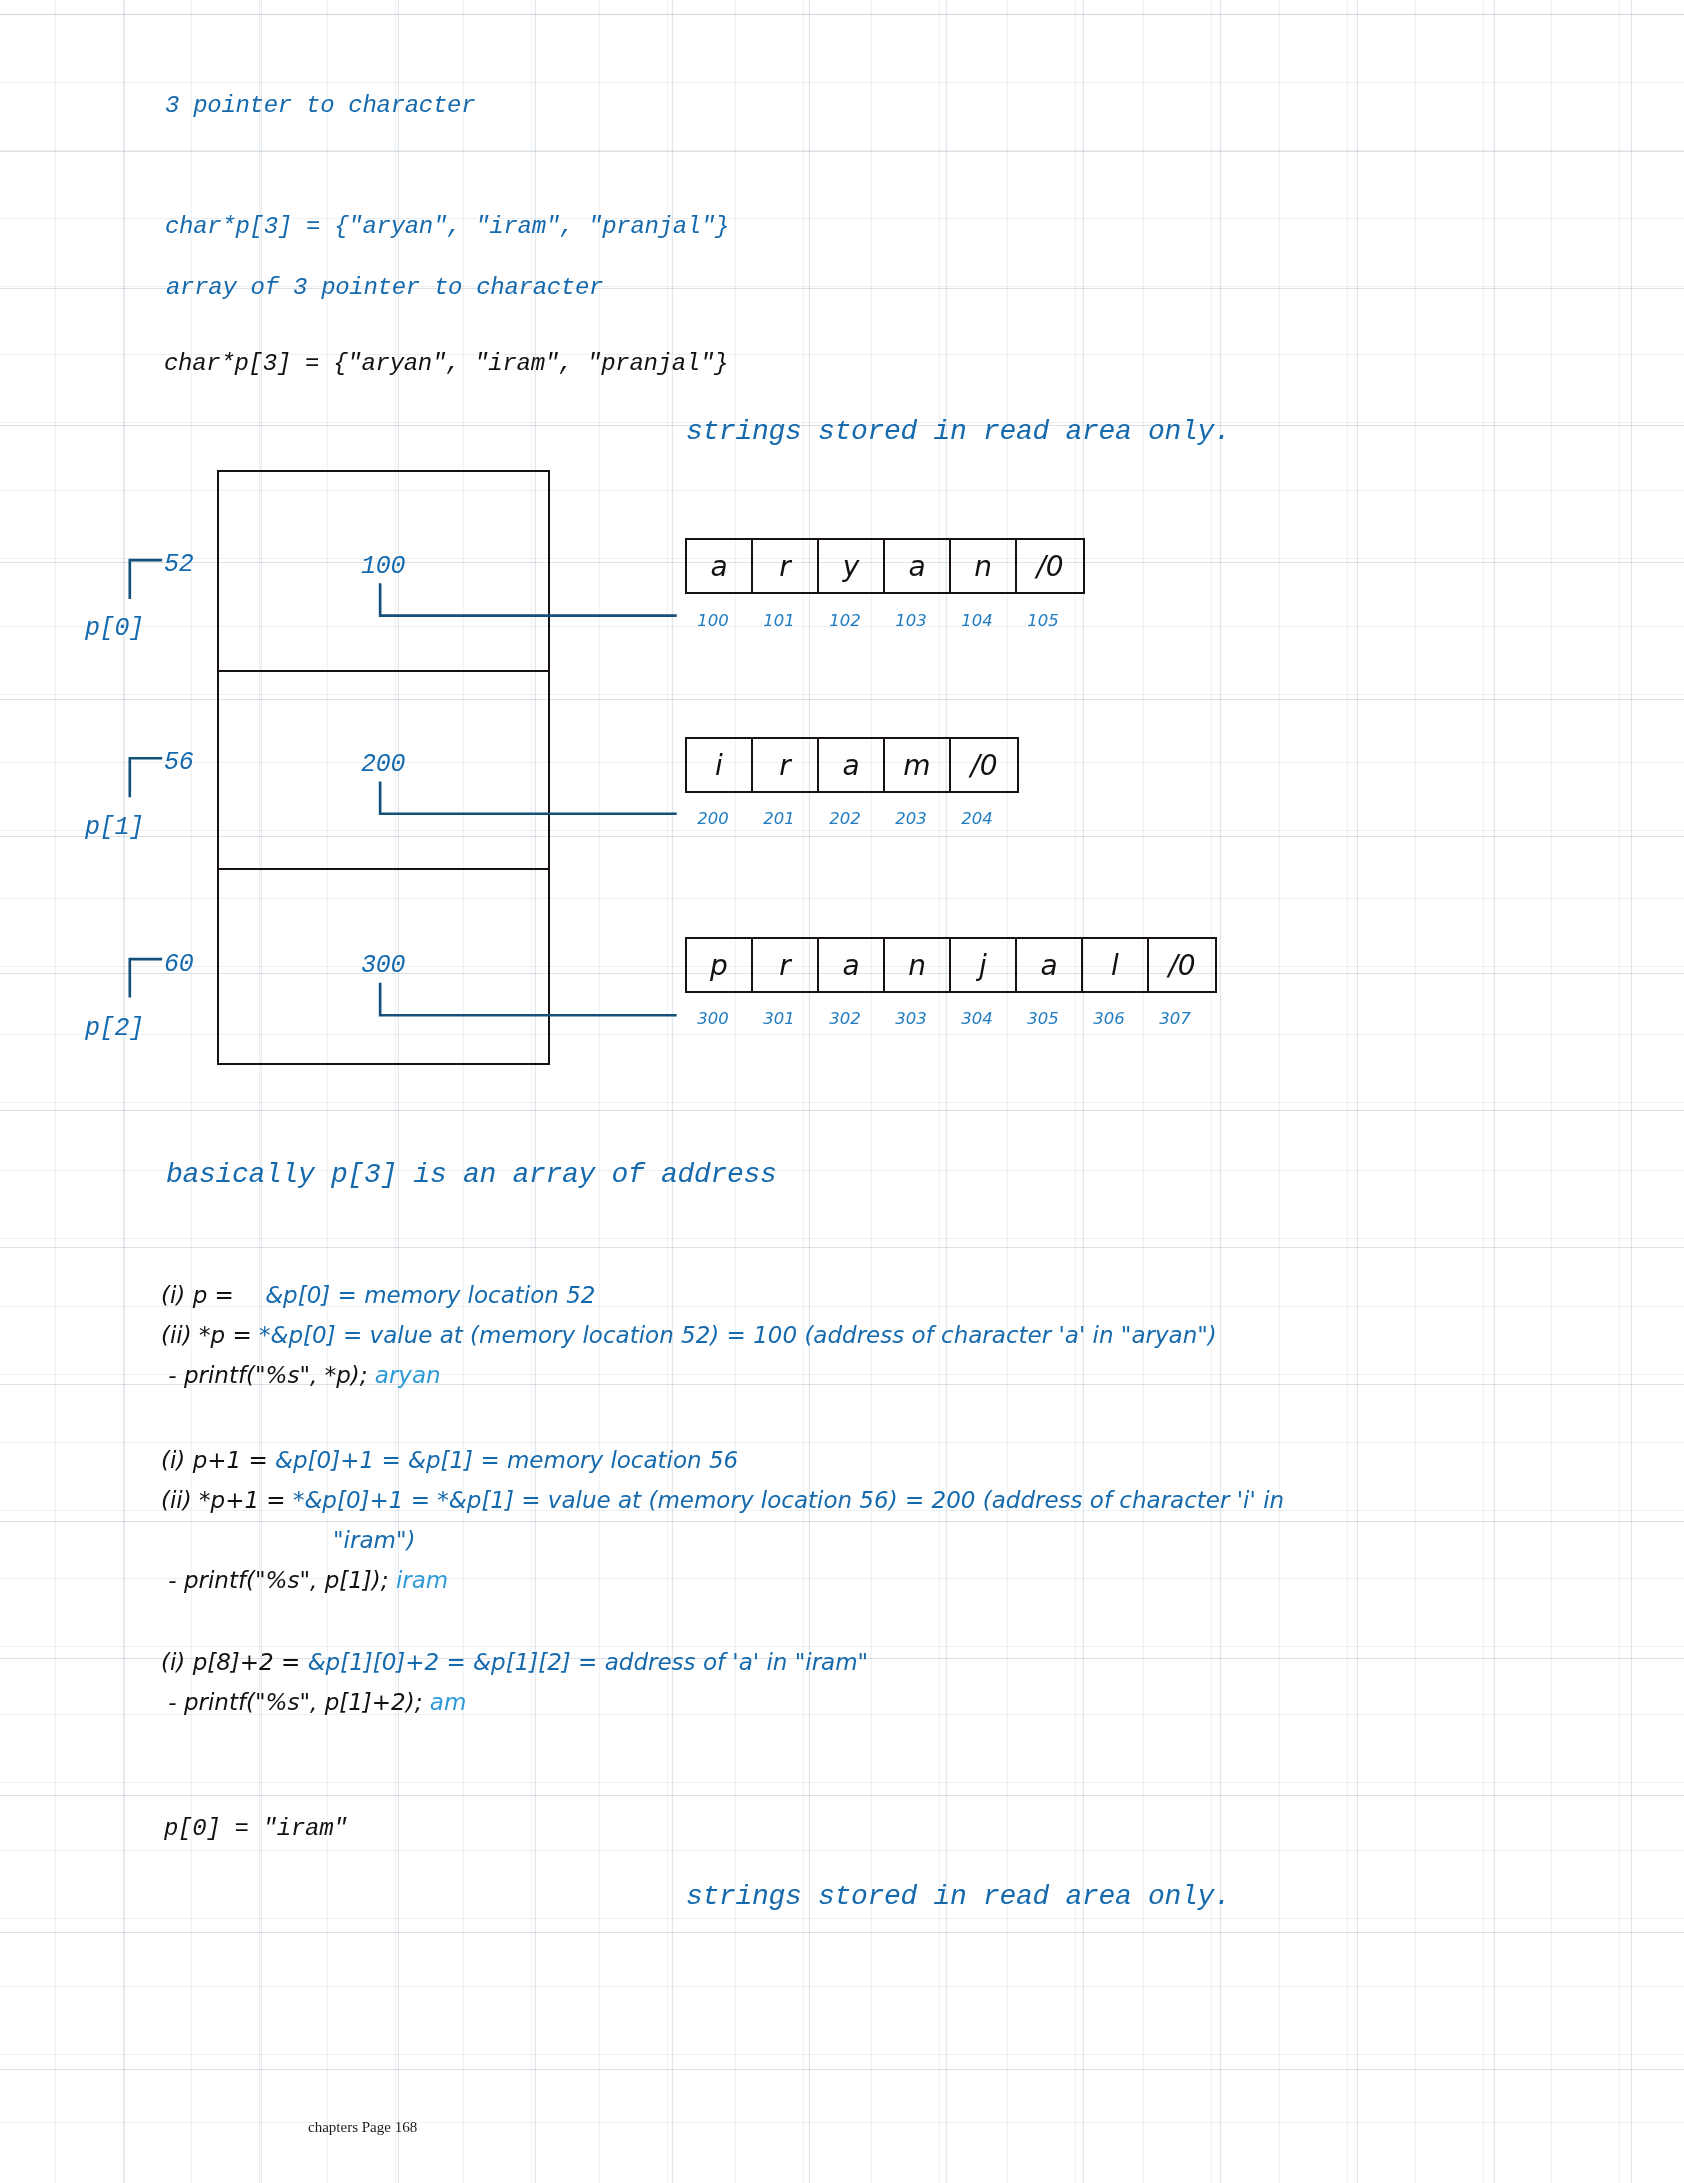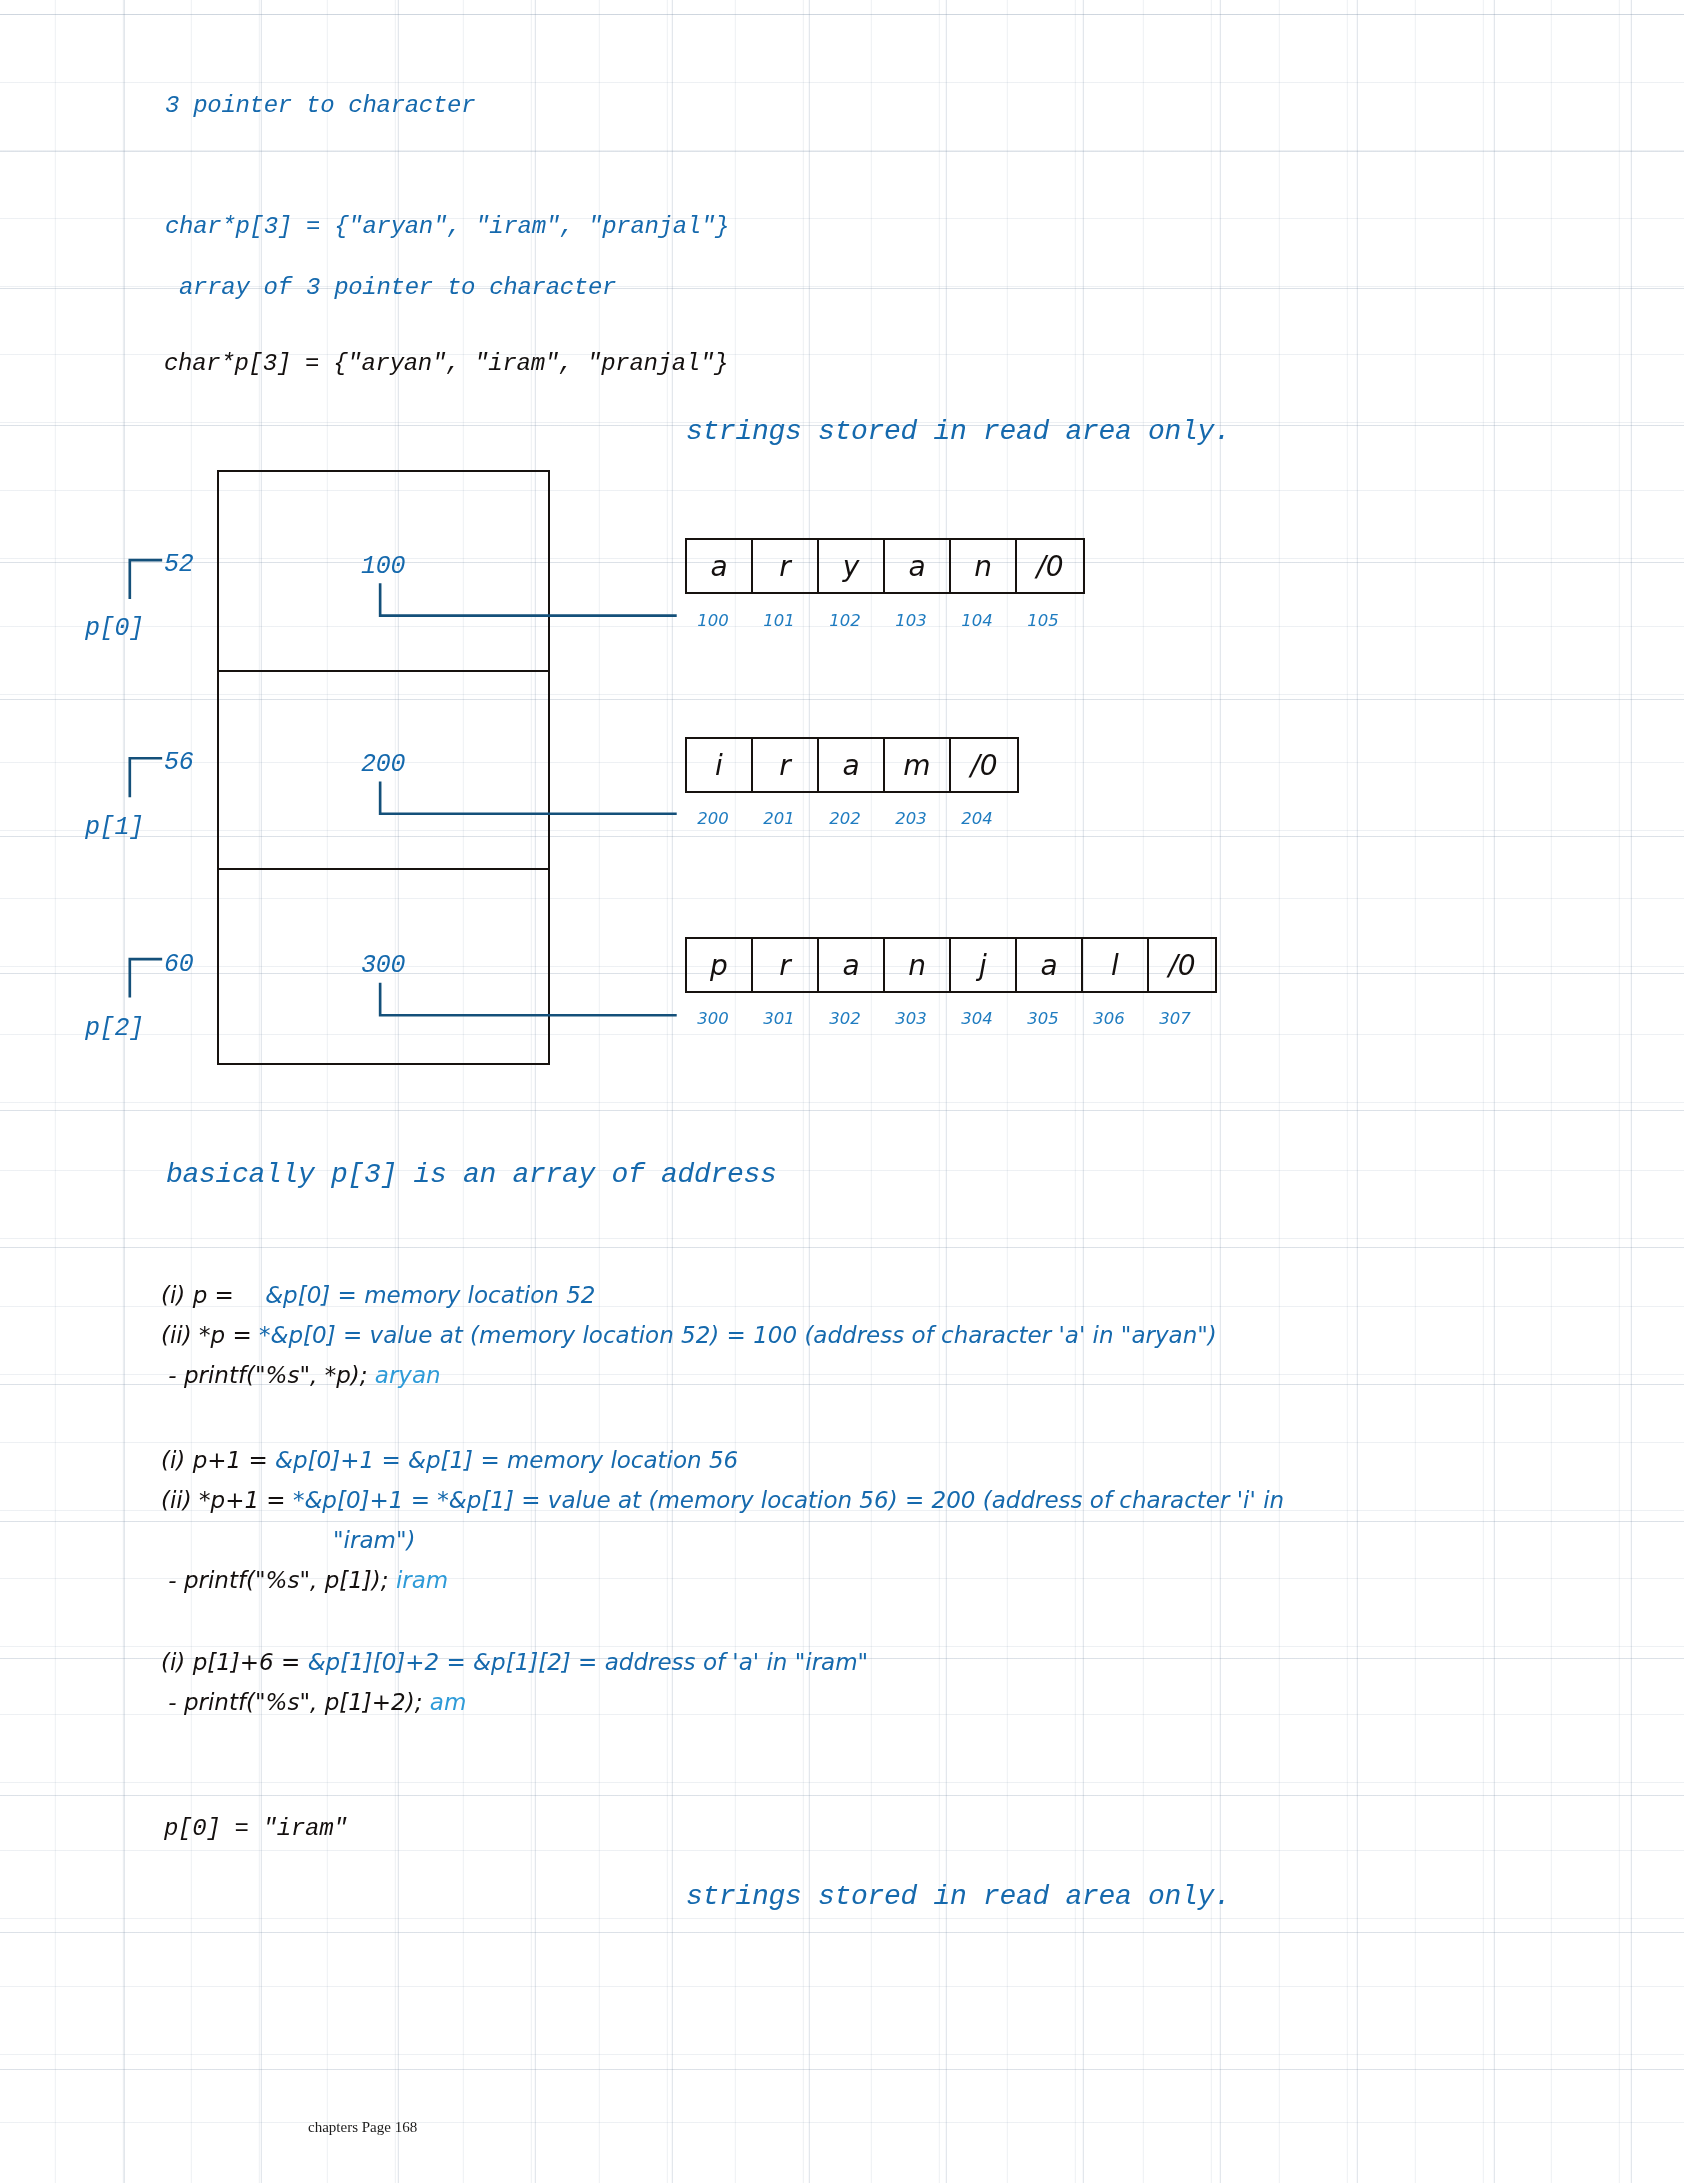--- a/index.html
+++ b/index.html
@@ -117,21 +117,21 @@
 </head>
 <body>
 
 <div id="page">
 
   <div class="hw blue t-body" style="left:165px; top:92px;">3 pointer to character</div>
 
 
   <div class="hw blue t-code" style="left:165px; top:213px;">char*p[3] = {"aryan", "iram", "pranjal"}</div>
 
-  <div class="hw blue t-code" style="left:179px; top:274px;">array of 3 pointer to character</div>
+  <div class="hw blue t-code" style="left:166px; top:274px;">array of 3 pointer to character</div>
 
   <div class="hw black t-code" style="left:164px; top:350px;">char*p[3] = {"aryan", "iram", "pranjal"}</div>
 
   <div class="hw blue t-note" style="left:686px; top:416px;">strings stored in read area only.</div>
 
   <div id="ptr-table">
     <div class="ptr-row"></div>
     <div class="ptr-row"></div>
     <div class="ptr-row"></div>
   </div>
@@ -221,21 +221,21 @@
       <div style="white-space: pre; font-family: &quot;DejaVu Sans&quot;, sans-serif; font-style: italic; font-size: 23px; line-height: 40px;"><span style="color: rgb(20, 16, 15);">(ii) *p = </span><span style="color: rgb(21, 105, 173);">*&amp;p[0] = value at (memory location 52) = 100 (address of character 'a' in "aryan")</span></div>
       <div style="white-space: pre; font-family: &quot;DejaVu Sans&quot;, sans-serif; font-style: italic; font-size: 23px; line-height: 40px;"><span style="color: rgb(20, 16, 15);"> - printf("%s", *p); </span><span style="color: rgb(46, 155, 216); margin-top: 40px;">aryan</span></div>
     </div>
   <div id="expl-2" style="position:absolute; left:161px; top:1440px;">
       <div style="white-space: pre; font-family: &quot;DejaVu Sans&quot;, sans-serif; font-style: italic; font-size: 23px; line-height: 40px;"><span style="color: rgb(20, 16, 15);">(i) p+1 = </span><span style="color: rgb(21, 105, 173);">&amp;p[0]+1 = &amp;p[1] = memory location 56</span></div>
       <div style="white-space: pre; font-family: &quot;DejaVu Sans&quot;, sans-serif; font-style: italic; font-size: 23px; line-height: 40px;"><span style="color: rgb(20, 16, 15);">(ii) *p+1 = </span><span style="color: rgb(21, 105, 173);">*&amp;p[0]+1 = *&amp;p[1] = value at (memory location 56) = 200 (address of character 'i' in</span></div>
       <div style="white-space: pre; font-family: &quot;DejaVu Sans&quot;, sans-serif; font-style: italic; font-size: 23px; line-height: 40px; padding-left: 172px;"><span style="color: rgb(21, 105, 173);">"iram")</span></div>
       <div style="white-space: pre; font-family: &quot;DejaVu Sans&quot;, sans-serif; font-style: italic; font-size: 23px; line-height: 40px;"><span style="color: rgb(20, 16, 15);"> - printf("%s", p[1]); </span><span style="color: rgb(46, 155, 216);">iram</span></div>
     </div>
   <div id="expl-3" style="position:absolute; left:161px; top:1642px;">
-      <div style="white-space: pre; font-family: &quot;DejaVu Sans&quot;, sans-serif; font-style: italic; font-size: 23px; line-height: 40px;"><span style="color: rgb(20, 16, 15);">(i) p[1]+6 = </span><span style="color: rgb(21, 105, 173);">&amp;p[1][0]+2 = &amp;p[1][2] = address of 'a' in "iram"</span></div>
+      <div style="white-space: pre; font-family: &quot;DejaVu Sans&quot;, sans-serif; font-style: italic; font-size: 23px; line-height: 40px;"><span style="color: rgb(20, 16, 15);">(i) p[8]+2 = </span><span style="color: rgb(21, 105, 173);">&amp;p[1][0]+2 = &amp;p[1][2] = address of 'a' in "iram"</span></div>
       <div style="white-space: pre; font-family: &quot;DejaVu Sans&quot;, sans-serif; font-style: italic; font-size: 23px; line-height: 40px;"><span style="color: rgb(20, 16, 15);"> - printf("%s", p[1]+2); </span><span style="color: rgb(46, 155, 216);">am</span></div>
     </div>
 
   <div class="hw black t-code" style="left:164px; top:1815px;">p[0] = "iram"</div>
 
   <div class="hw blue t-note" style="left:686px; top:1881px;">strings stored in read area only.</div>
 
   <div id="footer">chapters Page 168</div>
 
 </div>

